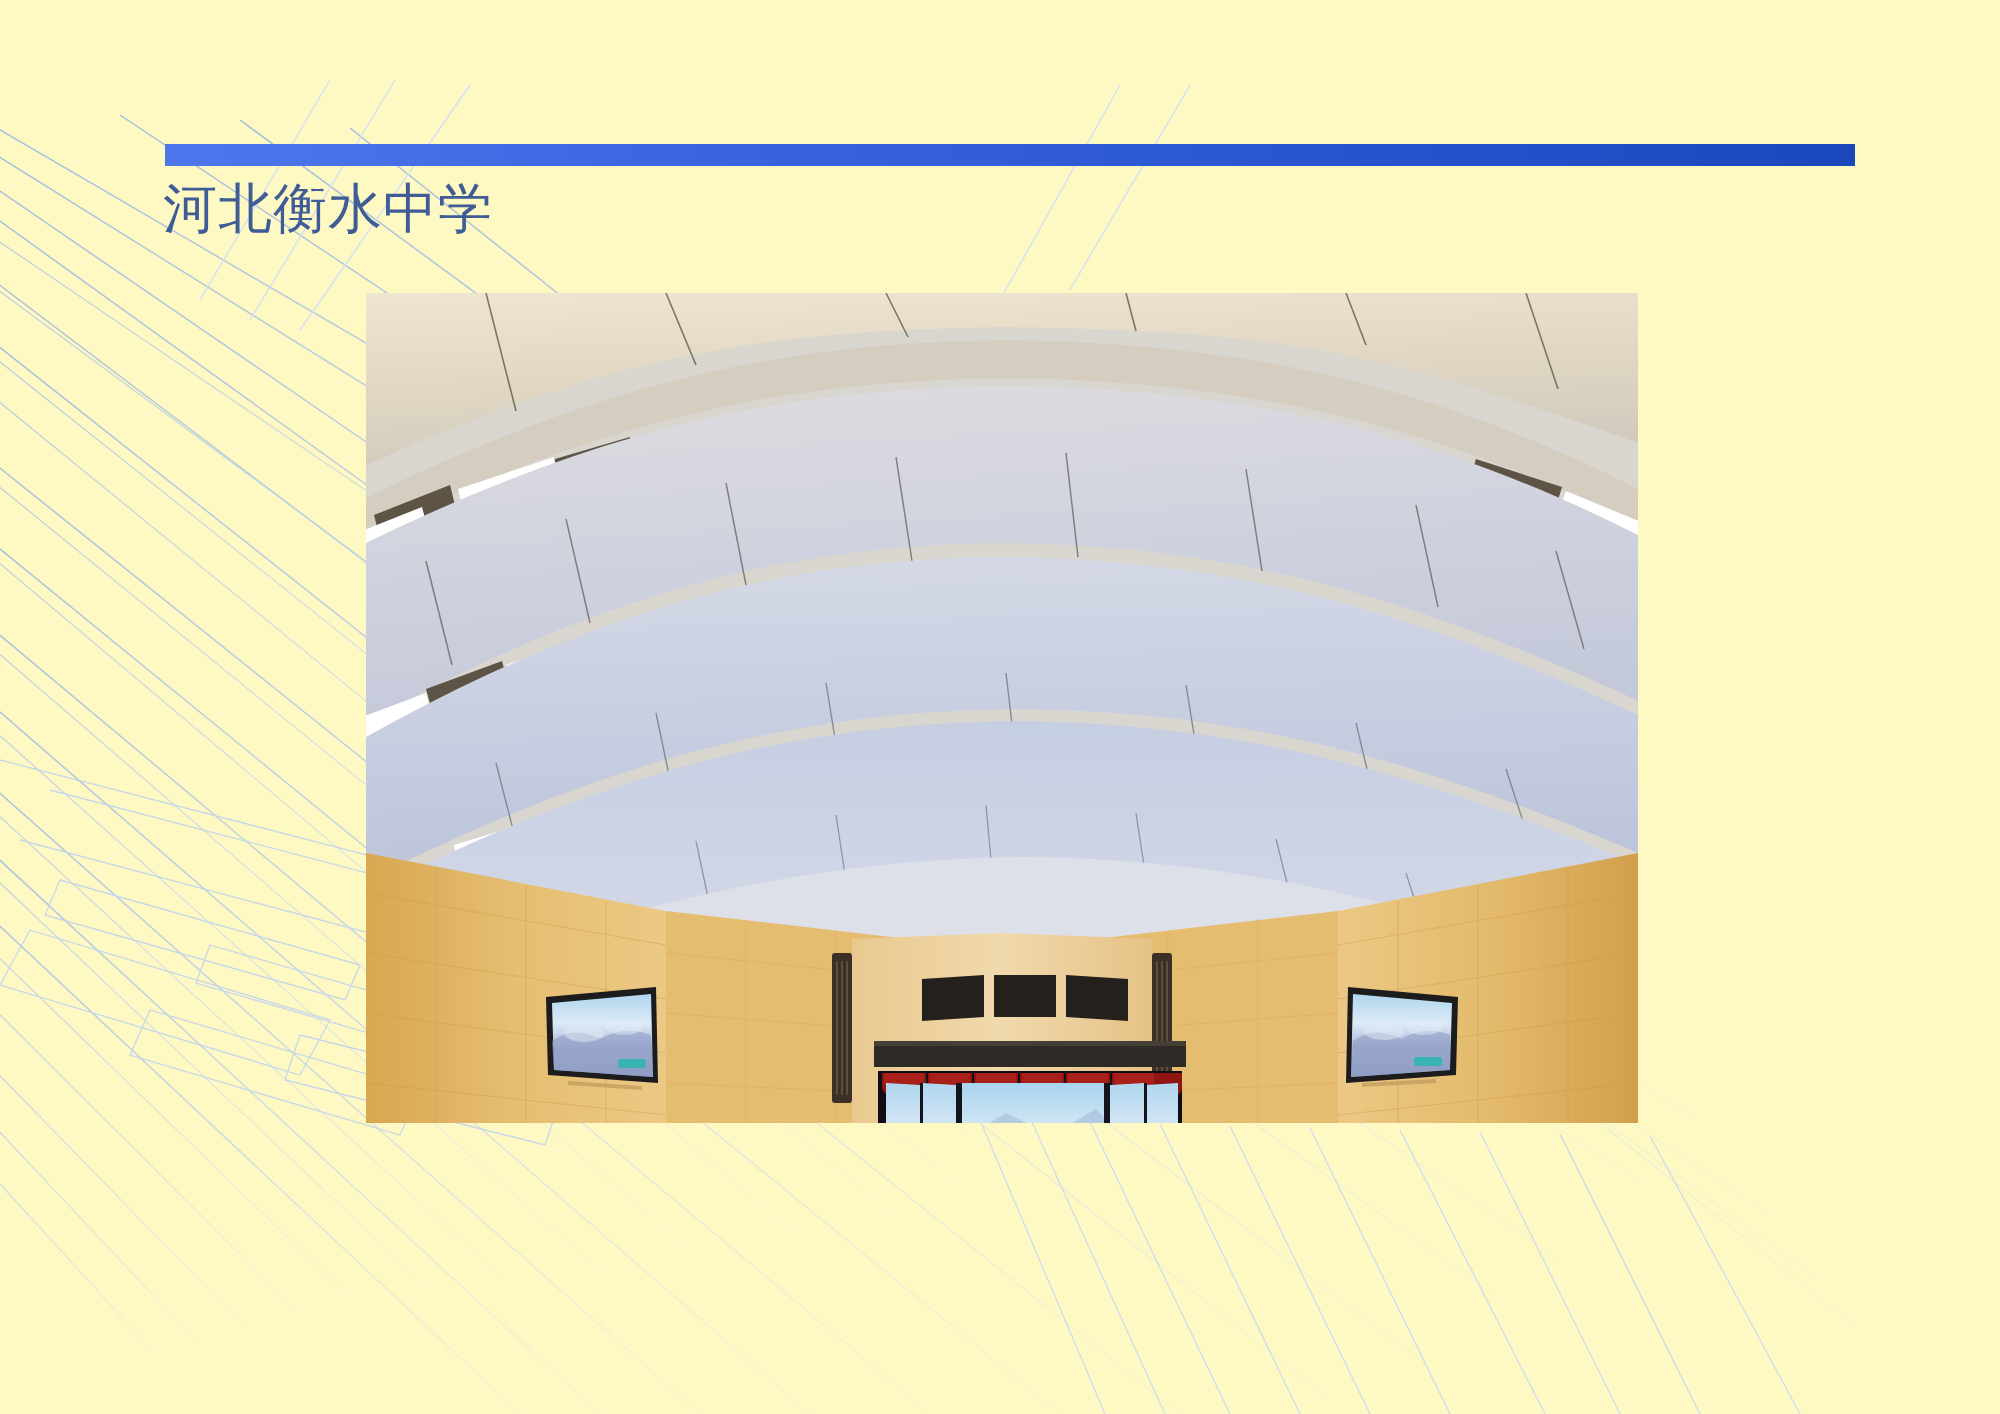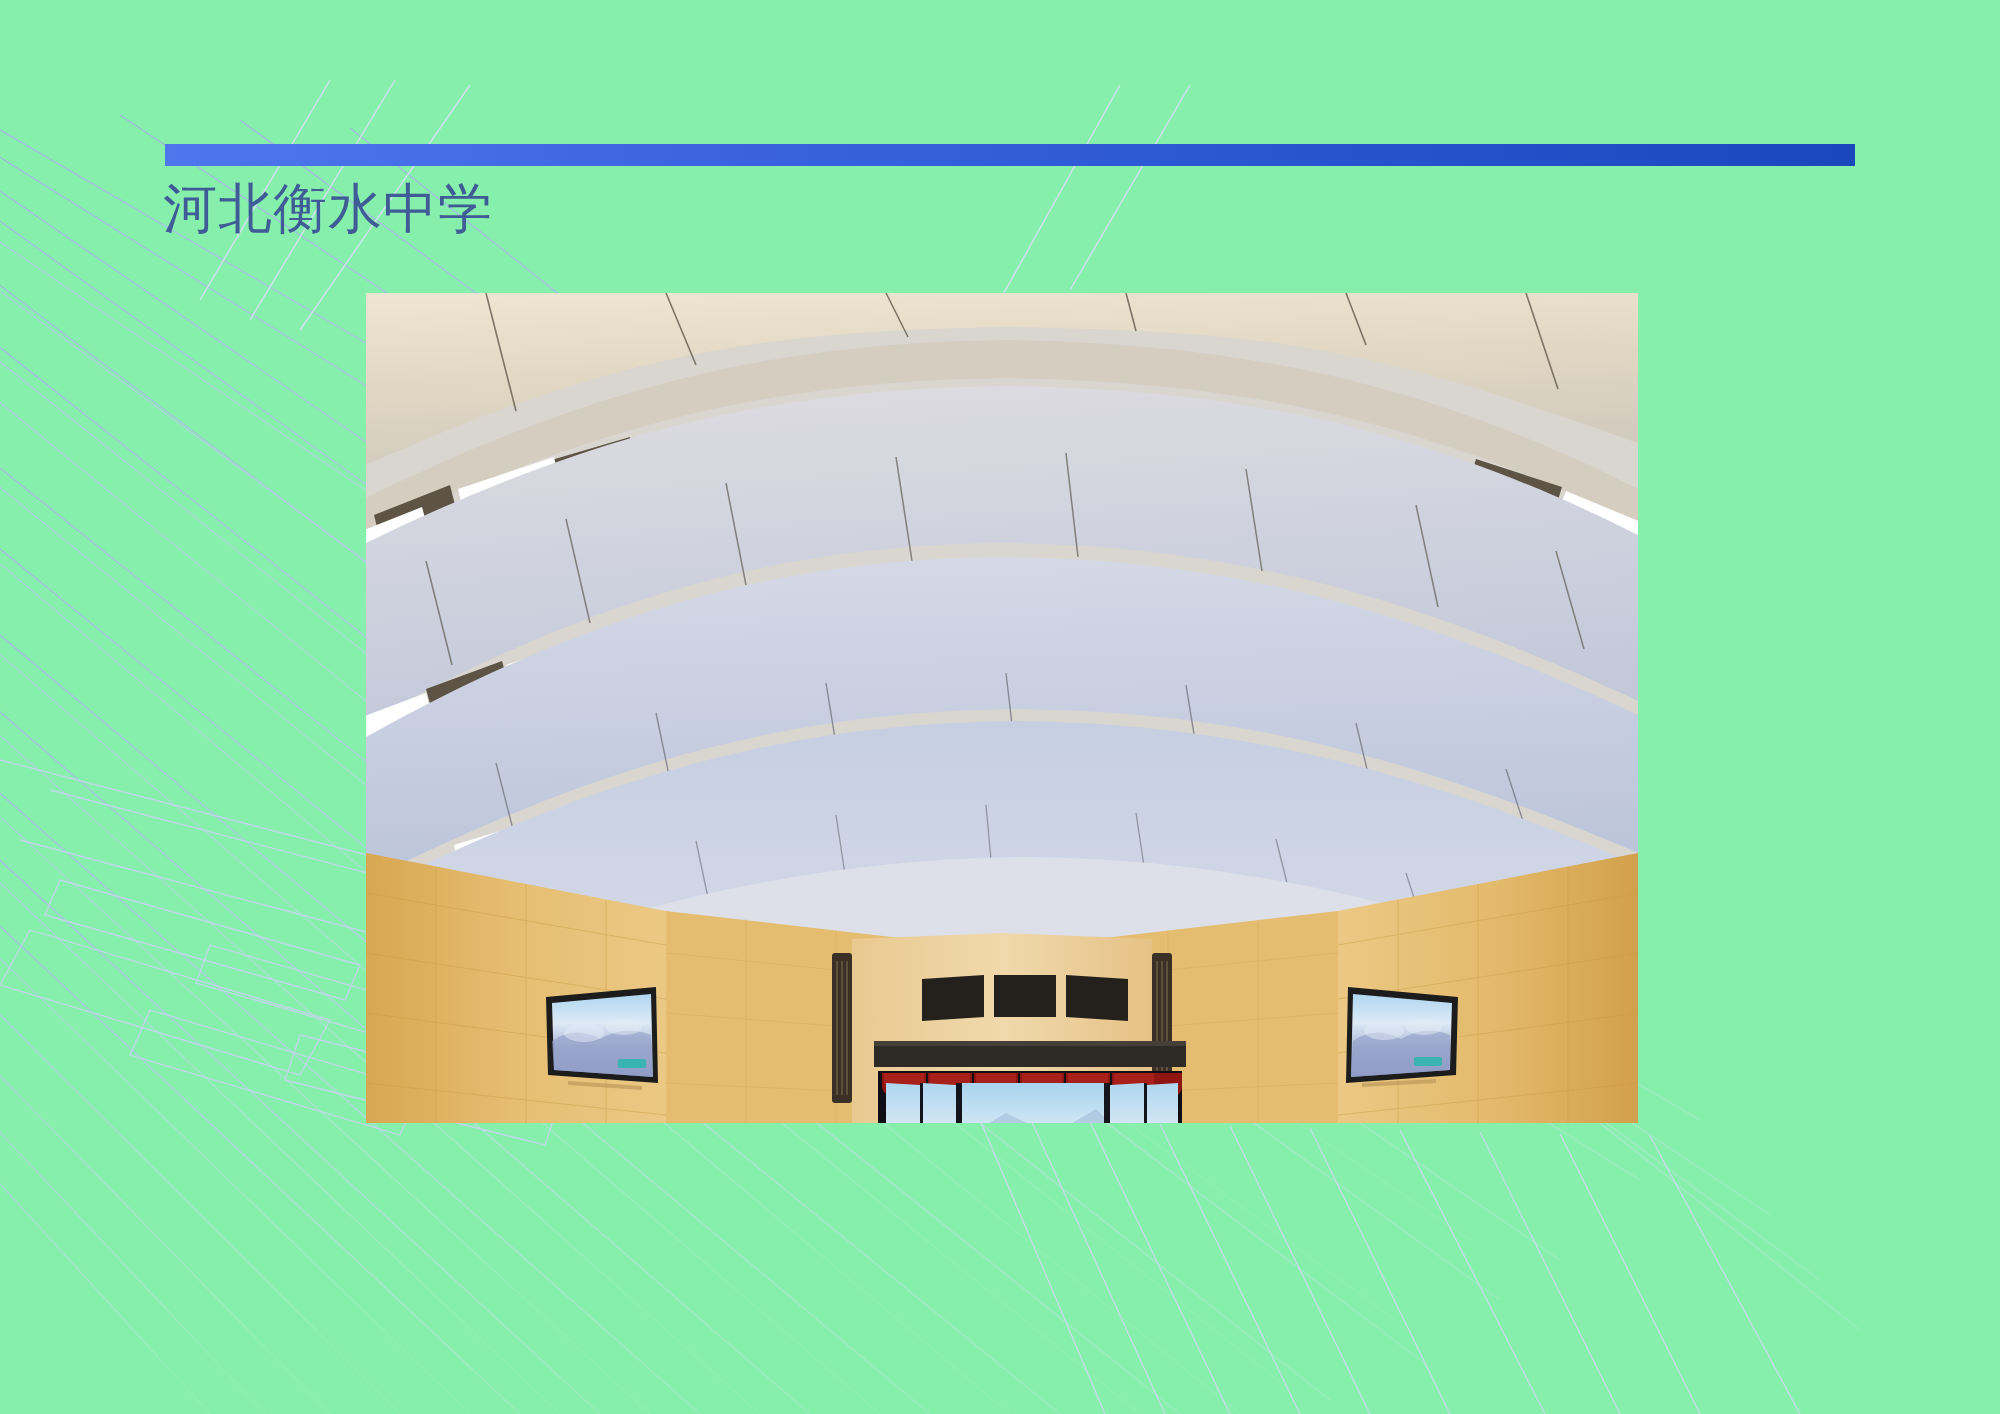--- a/index.html
+++ b/index.html
@@ -12,21 +12,21 @@
     height: 1414px;
     overflow: hidden;
     font-family: "Liberation Sans", sans-serif;
     position: relative;
   }
 
   
   .slide {
     position: absolute;
     inset: 0;
-    background: #86efac;
+    background: #fef9c3;
     overflow: hidden;
     text-decoration: underline;
   }
 
   
   .bg-art {
     position: absolute;
     left: 0; top: 0;
     width: 2000px; height: 1414px;
     pointer-events: none;

